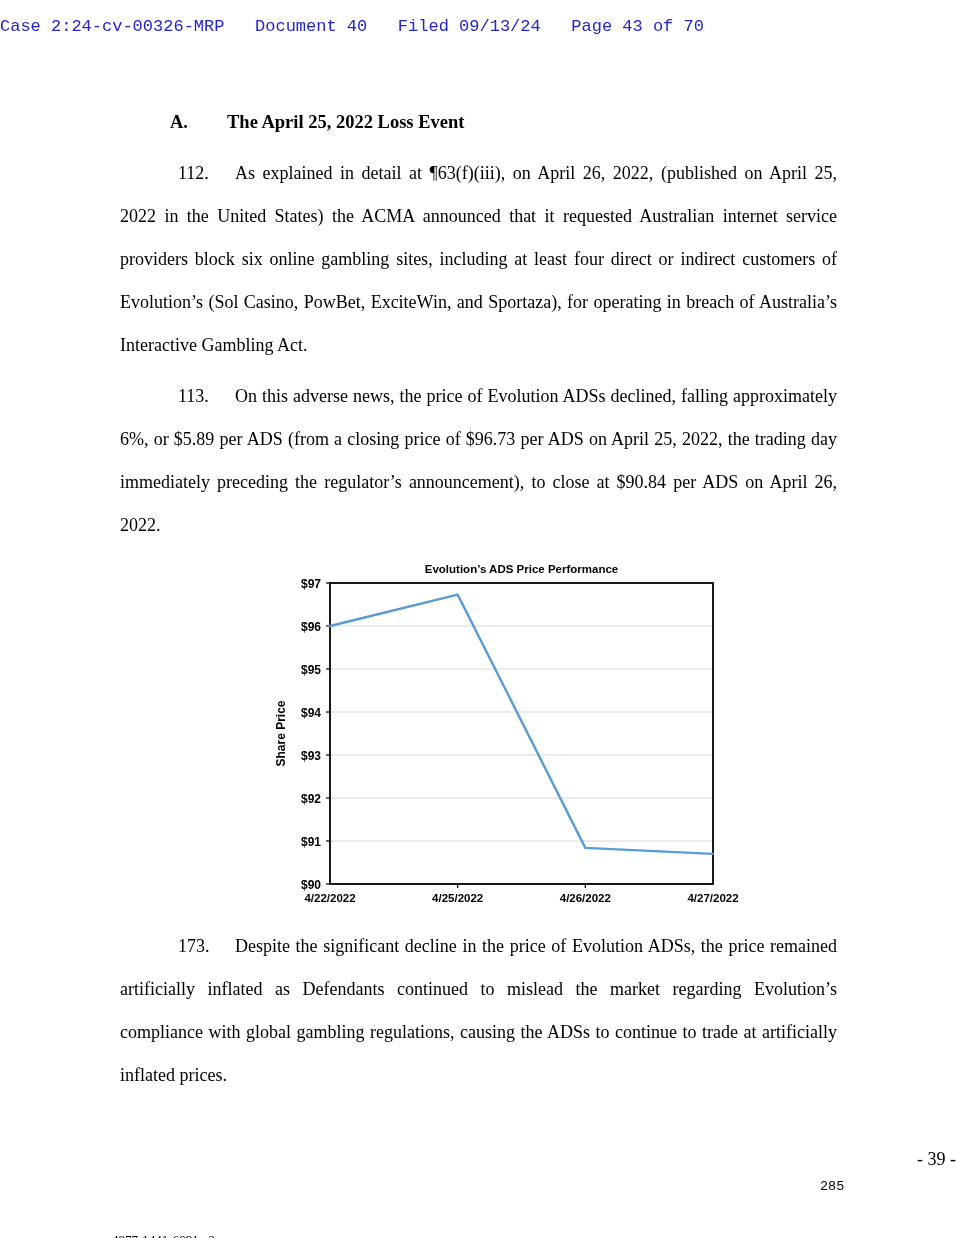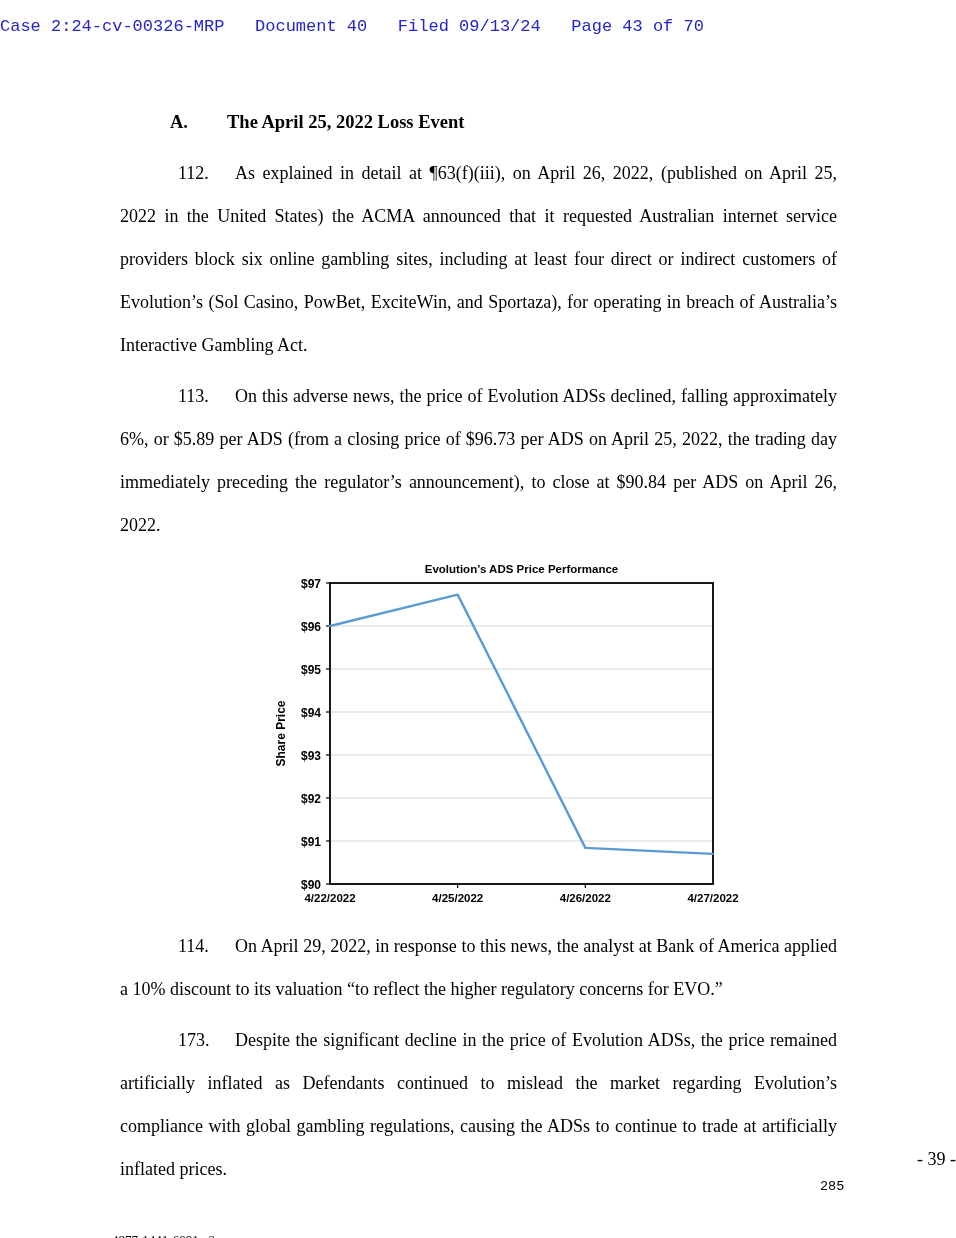--- a/index.html
+++ b/index.html
@@ -105,21 +105,20 @@
           <line x1="313.33333333333337" y1="325" x2="313.33333333333337" y2="329" stroke="#000" stroke-width="1.2"></line>
           <text x="313.33333333333337" y="343" text-anchor="middle" font-size="11.5" font-weight="bold" font-family="Liberation Sans, sans-serif">4/26/2022</text>
           <text x="441" y="343" text-anchor="middle" font-size="11.5" font-weight="bold" font-family="Liberation Sans, sans-serif">4/27/2022</text>
           <rect x="58" y="24" width="383" height="301" fill="none" stroke="#000" stroke-width="1.8"></rect>
           <polyline points="58,67 185.66666666666669,35.60999999999983 313.33333333333337,288.8799999999999 441,294.89999999999986" fill="none" stroke="#5B9BD5" stroke-width="2.4" stroke-linejoin="round" stroke-linecap="round"></polyline>
           <text x="249.5" y="14" text-anchor="middle" font-size="11.5" font-weight="bold" font-family="Liberation Sans, sans-serif">Evolution’s ADS Price Performance</text>
           <text x="13" y="174.5" text-anchor="middle" font-size="12" font-weight="bold" font-family="Liberation Sans, sans-serif" transform="rotate(-90 13 174.5)">Share Price</text>
         </svg>
     </figure>
 
-    <p class="para"><span class="pnum">114.</span><span>On April 29, 2022, in response to this news, the analyst at Bank of America applied a 10% discount to its valuation “to reflect the higher regulatory concerns for EVO.”</span></p>
 
     <p class="para"><span class="pnum">173.</span><span>Despite the significant decline in the price of Evolution ADSs, the price remained artificially inflated as Defendants continued to mislead the market regarding Evolution’s compliance with global gambling regulations, causing the ADSs to continue to trade at artificially inflated prices.</span></p>
 
   </div>
 
   <div class="page-number">- 39 -</div>
 
   <div class="doc-id">4877-1441-6091.v3</div>
 
   <div class="bates-number">285</div>

